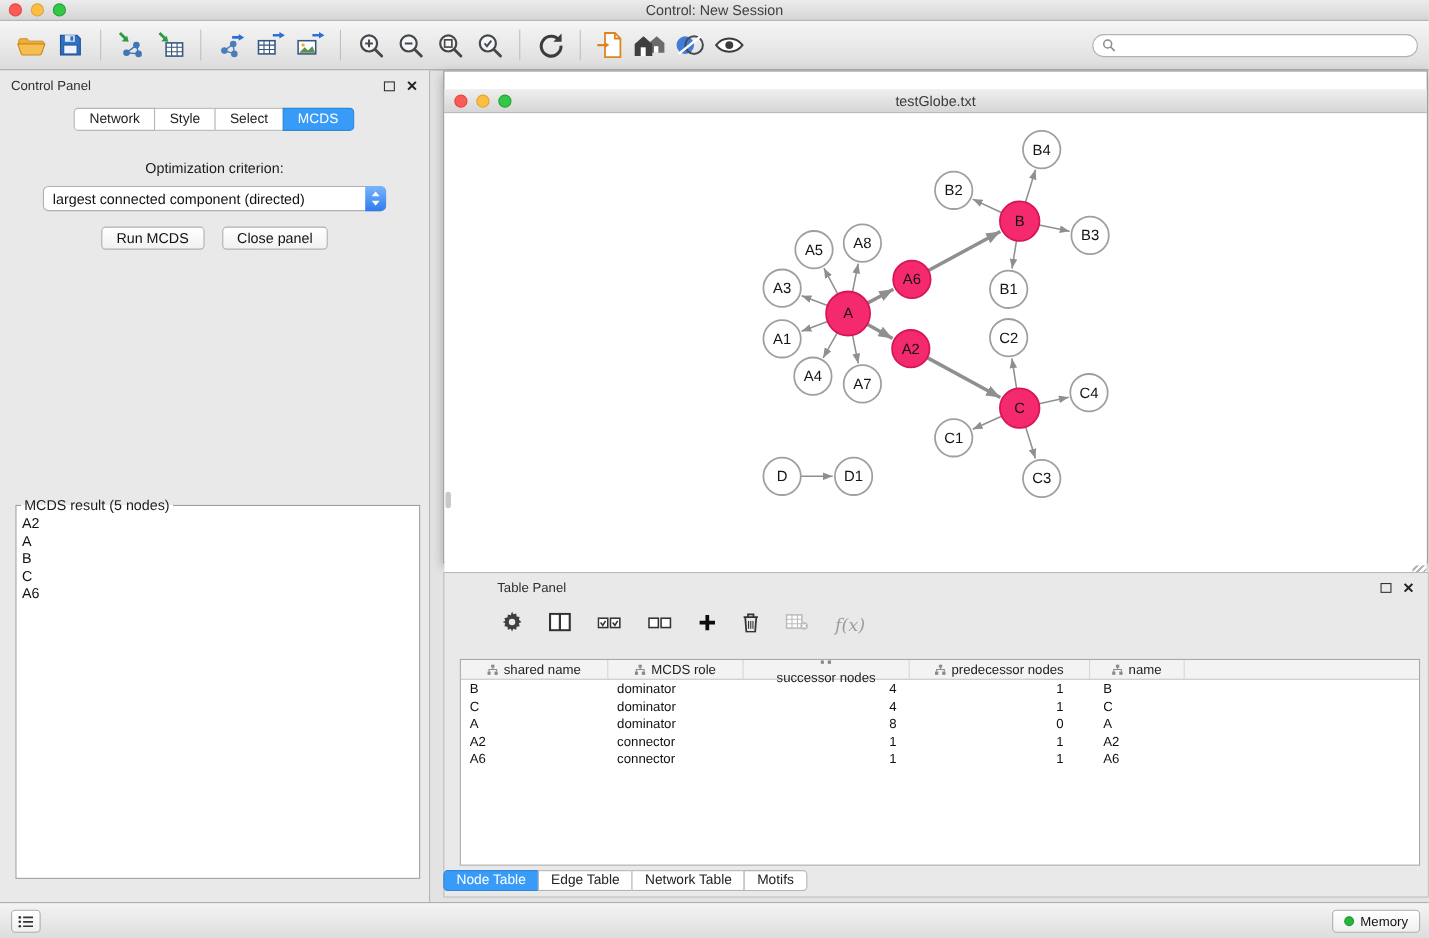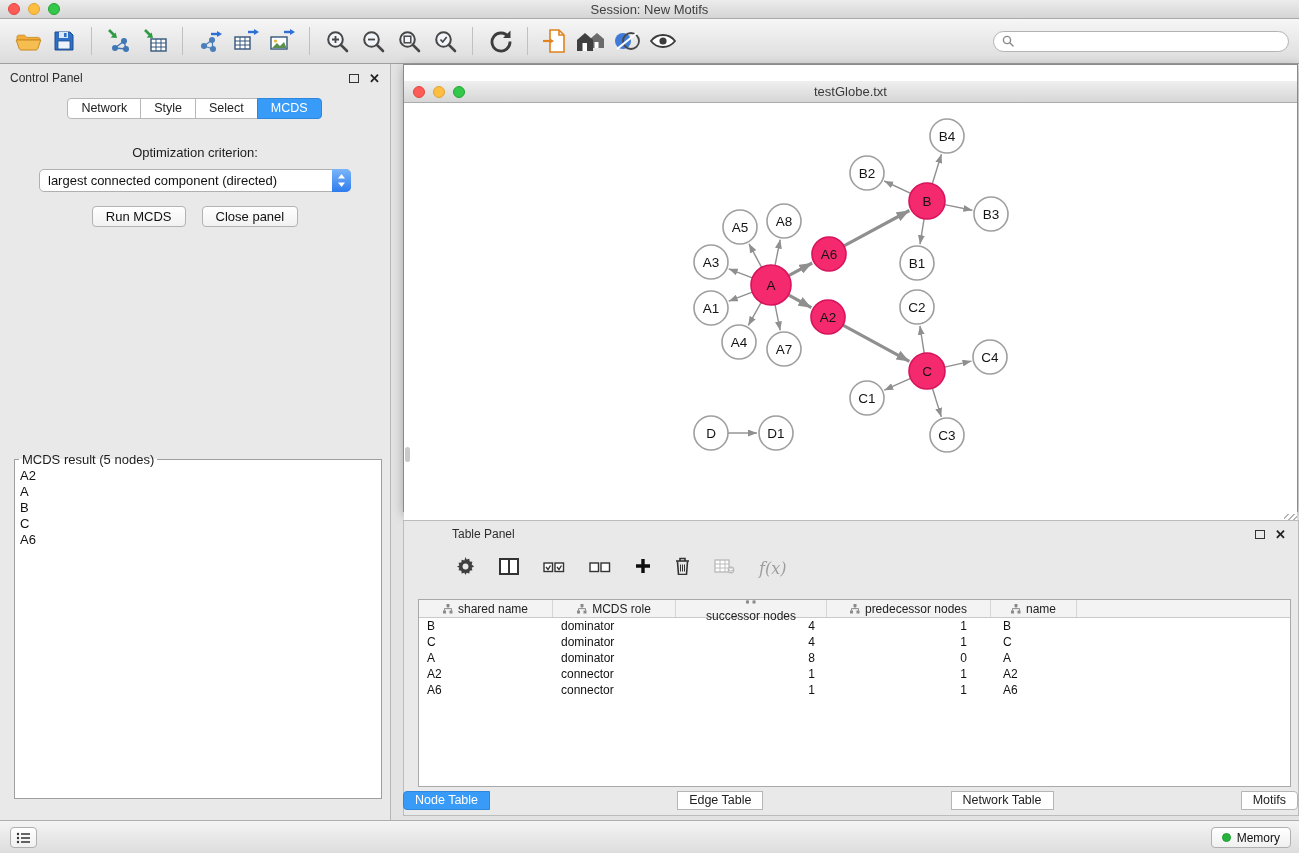--- a/index.html
+++ b/index.html
@@ -86,21 +86,21 @@
   .th { display:flex; align-items:center; justify-content:center; gap:5px;
     border-right:1px solid #d6d6d6; font-size:12px; color:#222; }
   .tr { display:flex; height:16px; }
   .td { font-size:12px; color:#111; padding-top:1px; white-space:nowrap; }
   .col0 { width:134px; } .col1 { width:123px; } .col2 { width:151px;flex-direction:column; } .col3 { width:164px;align-items:center; } .col4 { width:86px; }
   .td.col0, .td.col1 { padding-left:8px; }
   .td.col2 { text-align:right; padding-right:12px; }
   .td.col3 { text-align:right; padding-right:24px; }
   .td.col4 { padding-left:12px; }
 
-  .bottom-tabs { position:absolute; left:0; right:0; bottom:5px; display:flex; justify-content:space-between;margin-top:30px; }
+  .bottom-tabs { position:absolute; left:0; right:0; bottom:5px; display:flex; justify-content:flex-start;margin-top:30px; }
   .bt { height:19px; line-height:17px; padding:0 11px; background:#fff; border:1px solid #b5b5b5;
     margin-left:-1px; font-size:12.5px; color:#222; }
   .bt:first-child { border-radius:4px 0 0 4px; }
   .bt:last-child { border-radius:0 4px 4px 0; }
   .bt.active { background:#389bf8; border-color:#2f86dd; color:#fff; }
 
   
   .statusbar { position:absolute; left:0; top:820px; width:1299px; height:33px;
     background:linear-gradient(#f4f4f4,#dddddd); border-top:1px solid #aeaeae; }
   .sb-left-btn { position:absolute; left:10px; top:6px; width:27px; height:21px;
@@ -115,21 +115,21 @@
 <body>
 
 <div id="app">
 
   <div class="titlebar">
     <div class="traffic">
       <span class="tl red"></span>
       <span class="tl yellow"></span>
       <span class="tl green"></span>
     </div>
-    <div class="title">Session: New Motifs</div>
+    <div class="title">Control: New Session</div>
   </div>
 
   <div class="toolbar">
     <div class="ticon">
       <svg width="27" height="24" viewBox="0 0 27 24">
         <path d="M2 8c0-1 .7-1.8 1.6-1.8h6l2.2 2.2h11.6c.9 0 1.6.8 1.6 1.7v1H2z" fill="#f3ac38" stroke="#c8881c" stroke-width=".8"></path>
         <path d="M1.2 11h24.6l-3 8.6c-.2.8-1 1.4-1.8 1.4H6c-.8 0-1.5-.6-1.8-1.4z" fill="#f6bd50" stroke="#c8881c" stroke-width="1"></path>
       </svg>
     </div>
     <div class="ticon">

